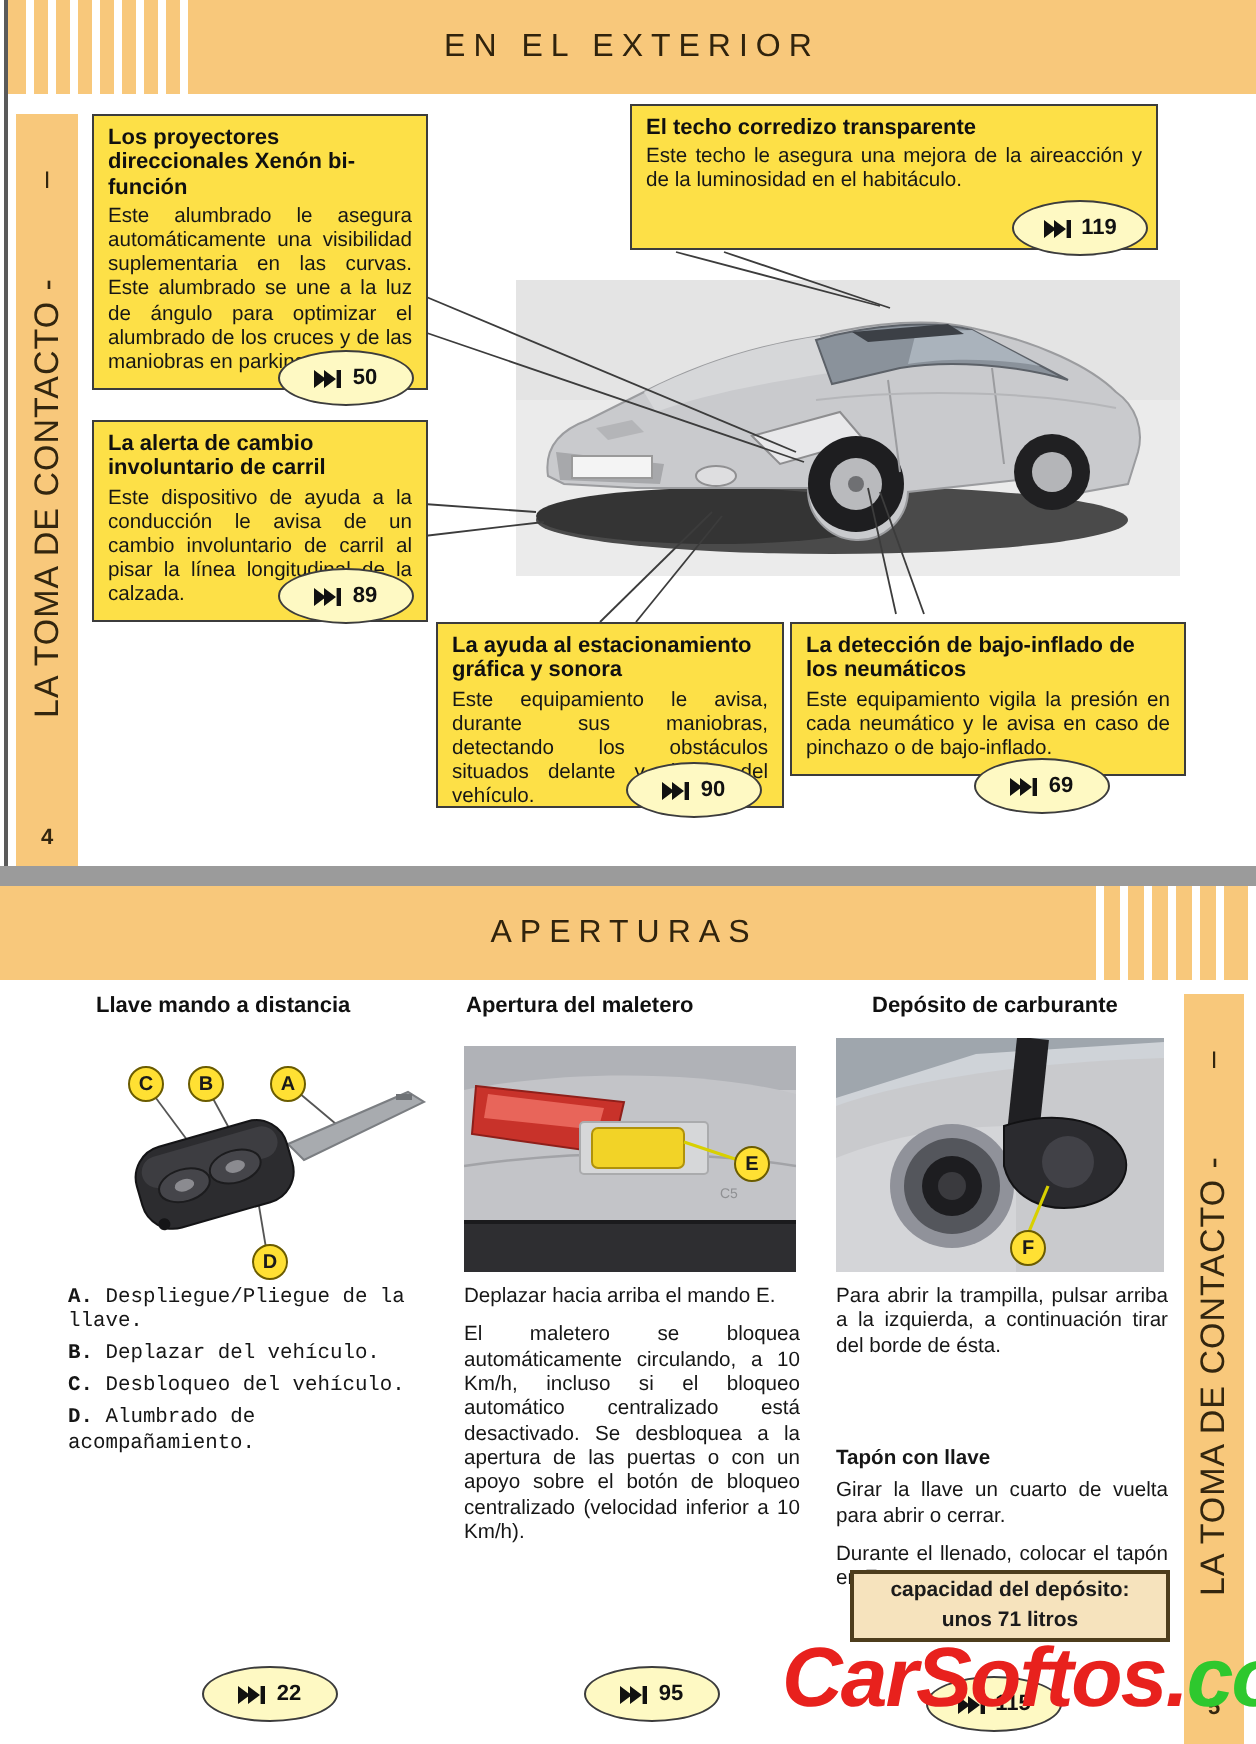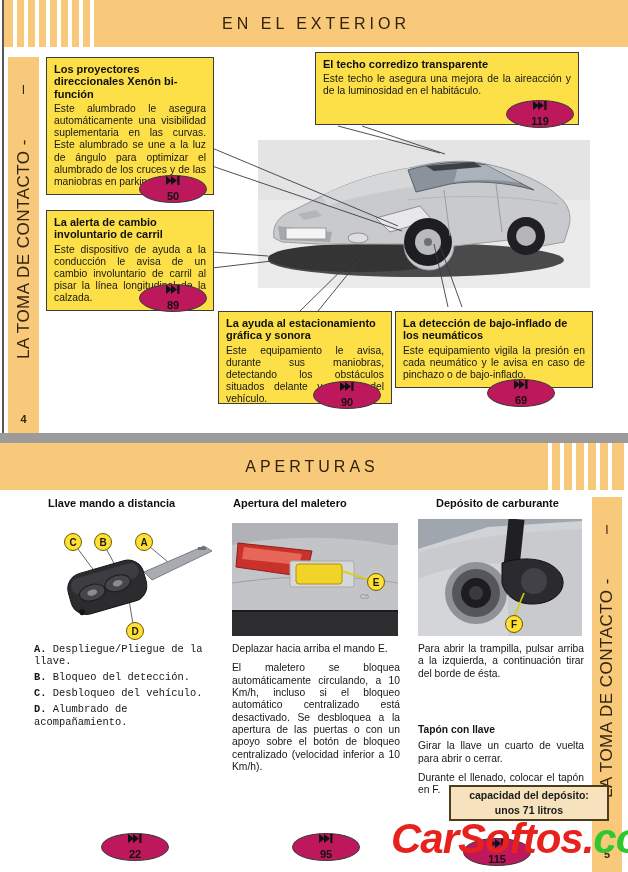--- a/index.html
+++ b/index.html
@@ -17,37 +17,37 @@
   .sidebar{background:#f8c87b;}
   .chapter{position:absolute;top:26px;left:0;right:0;text-align:center;
     font-size:12px;color:#33260f;}
   .vtext{position:absolute;left:50%;top:51%;transform:translate(-50%,-50%) rotate(-90deg);
     white-space:nowrap;font-size:17px;letter-spacing:.5px;color:#33260f;}
   .pagenum{position:absolute;left:0;right:0;text-align:center;font-size:11px;font-weight:bold;color:#33260f;}
   .callout{position:absolute;border:1px solid #3c3c3c;background:#fde047;padding:5px 7px;z-index:3;}
   .callout h3{margin:0 0 3px 0;font-size:11px;line-height:1.12;font-weight:bold;color:#101010;}
   .callout p{margin:0;font-size:10.3px;line-height:1.18;text-align:justify;color:#161616;}
   .oval{position:absolute;width:66px;height:26px;border:1px solid #3c3c3c;border-radius:50%;
-    background:#be185d;display:flex;align-items:center;justify-content:center;gap:5px;z-index:5;flex-direction:column;}
+    background:#fef9c3;display:flex;align-items:center;justify-content:center;gap:5px;z-index:5;}
   .oval .num{font-size:11px;font-weight:bold;color:#111;}
   .reficon{display:block;}
   .lines{position:absolute;inset:0;z-index:2;pointer-events:none;}
   .colhead{position:absolute;font-size:11px;font-weight:bold;color:#101010;}
   .coltext{position:absolute;font-size:10.3px;line-height:1.2;}
   .coltext p{margin:0 0 7px 0;text-align:justify;}
   .coltext .sub{font-weight:bold;text-align:left;}
   .keylist div{margin-bottom:3.5px;font-size:10.4px;}
   .keylist b{font-weight:bold;}
   .tag{position:absolute;width:16px;height:16px;border-radius:50%;background:#ffe033;
     border:1px solid #6b5c00;display:flex;align-items:center;justify-content:center;
     font-size:10px;font-weight:bold;color:#1a1a1a;z-index:4;}
   .photo{position:absolute;overflow:hidden;}
   .capbox{position:absolute;background:#f6e3bd;border:2px solid #4d3d1c;
     display:flex;flex-direction:column;align-items:center;justify-content:center;
-    font-size:10.5px;font-weight:bold;color:#1b1b1b;line-height:1.45;z-index:4;margin-left:24px;}
+    font-size:10.5px;font-weight:bold;color:#1b1b1b;line-height:1.45;z-index:4;}
   .divider{position:absolute;left:0;width:628px;background:#9b9b9b;}
   .watermark{position:absolute;z-index:50;font-size:42px;font-weight:bold;font-style:italic;
     letter-spacing:-1px;white-space:nowrap;}
   .wm-red{color:#e8211d;}
   .wm-green{color:#2ec82e;}
   .pageedge{position:absolute;background:#5a5a5a;}
 </style>
 </head>
 <body>
 
@@ -214,21 +214,21 @@
           <circle cx="30" cy="86" r="3" fill="#151517"></circle>
         </g>
       </svg>
       <div class="tag" style="left:18px;top:15px;">C</div>
       <div class="tag" style="left:48px;top:15px;">B</div>
       <div class="tag" style="left:89px;top:15px;">A</div>
       <div class="tag" style="left:80px;top:104px;">D</div>
     </div>
     <div class="coltext keylist" style="left:34px;top:200px;width:178px;font-family:Liberation Mono, monospace;">
       <div><b>A.</b> <span>Despliegue/Pliegue de la llave.</span></div>
-      <div><b>B.</b> <span>Bloqueo del detección.</span></div>
+      <div><b>B.</b> <span>Deplazar del vehículo.</span></div>
       <div><b>C.</b> <span>Desbloqueo del vehículo.</span></div>
       <div><b>D.</b> <span>Alumbrado de acompañamiento.</span></div>
     </div>
 
     <div class="photo" style="left:232px;top:80px;width:166px;height:113px;">
       <svg width="166" height="113" viewBox="0 0 166 113">
         <rect width="166" height="113" fill="#c7c8cc"></rect>
         <rect width="166" height="22" fill="#b0b2b7"></rect>
         <path d="M0,22 C50,12 120,12 166,24 L166,90 L0,90 Z" fill="#c3c4c8"></path>
         <path d="M0,60 C55,52 115,52 166,60" stroke="#a2a3a7" stroke-width="1.2" fill="none"></path>

